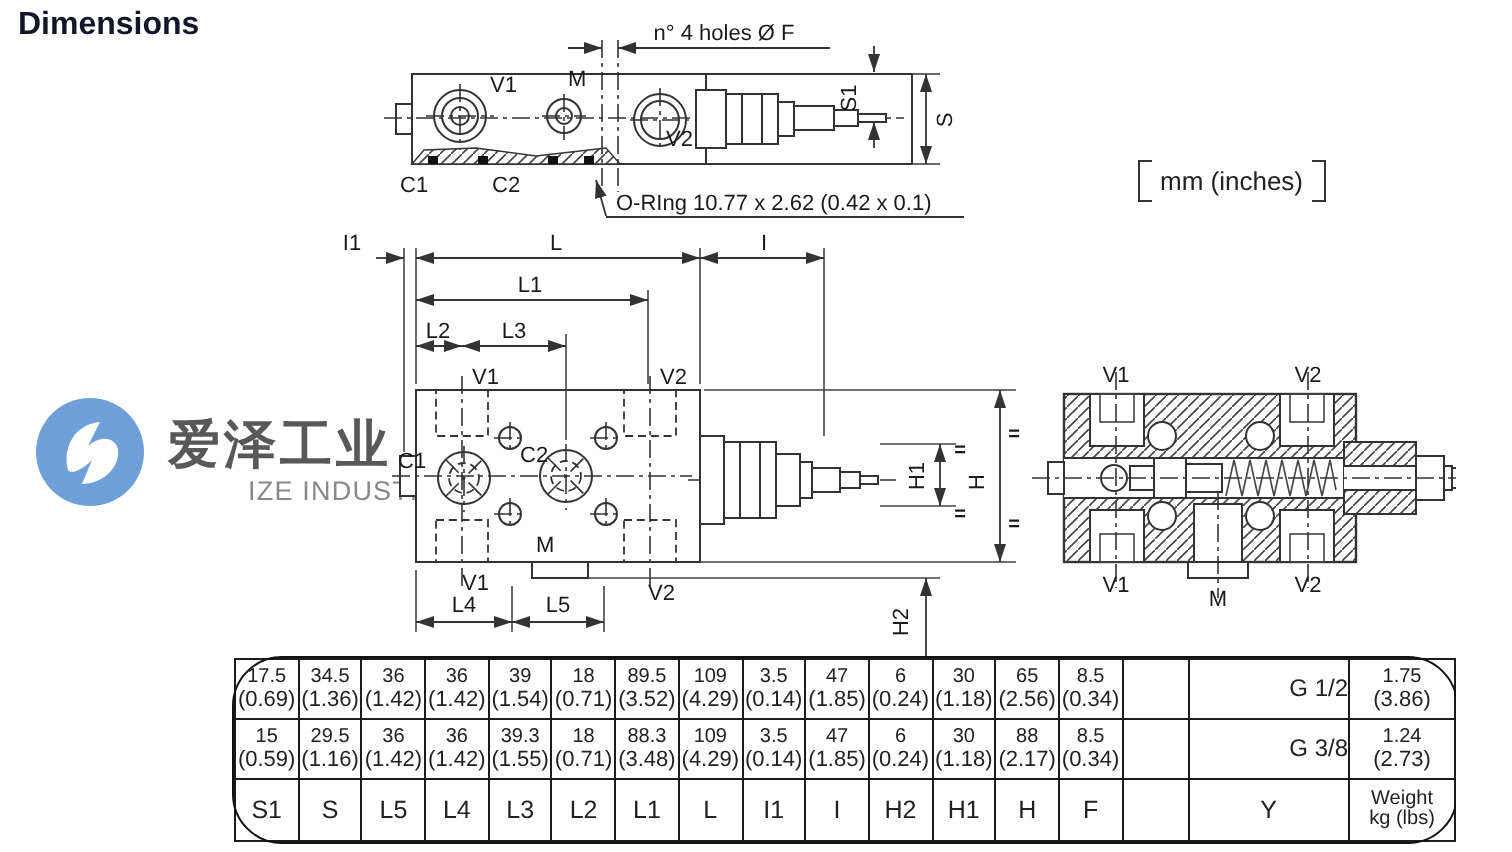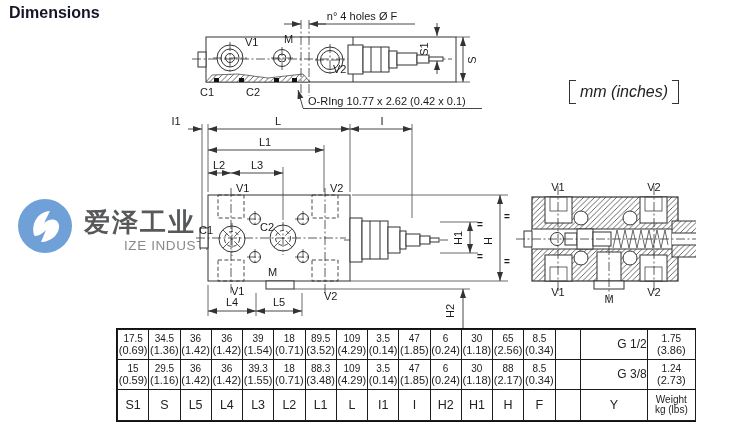--- a/index.html
+++ b/index.html
@@ -1,42 +1,42 @@
 <!DOCTYPE html>
 <html><head>
 <meta charset="utf-8">
 <style>
   html,body{margin:0;padding:0;background:#fff;}
   .canvas{position:relative;width:696px;height:426px;background:#fff;overflow:hidden;
-          font-family:"Liberation Sans",sans-serif;color:#1a1a1a;}
+          font-family:"Liberation Sans",sans-serif;color:#1a1a1a;padding-left:32px;}
   .page-title{position:absolute;left:9px;top:4px;font-size:16px;font-weight:bold;color:#15152a;}
   
   .logo{position:absolute;left:18px;top:199px;display:flex;align-items:flex-end;}
   .logo-mark{width:54px;height:54px;}
   .logo-text{margin-left:12px;padding-top:4px;}
   .logo-cn{font-size:26px;font-weight:bold;color:#57585a;letter-spacing:2px;line-height:1.0;}
   .logo-en{font-size:13.5px;color:#87898c;letter-spacing:0.6px;margin-top:3px;margin-left:40px;}
   
-  .units{position:absolute;left:569px;top:80px;font-size:16px;color:#222;padding:3px 11px;font-style:italic;}
+  .units{position:absolute;left:569px;top:80px;font-size:13px;color:#222;padding:3px 11px;}
   .units::before{content:"";position:absolute;left:0;top:0;bottom:0;width:6px;
                  border:1.3px solid #333;border-right:none;}
   .units::after{content:"";position:absolute;right:0;top:0;bottom:0;width:6px;
                 border:1.3px solid #333;border-left:none;}
   
   .drawing{position:absolute;left:0;top:0;}
   .drawing text{font-family:"Liberation Sans",sans-serif;font-size:11px;fill:#1a1a1a;}
   .drawing text.eq{font-size:10px;font-weight:bold;}
   .ln{stroke:#333;stroke-width:1;fill:none;}
   .wfill{fill:#fff;stroke:#333;stroke-width:1;}
   .thin{stroke:#444;stroke-width:0.8;fill:none;}
   .cl{stroke:#333;stroke-width:0.8;fill:none;stroke-dasharray:9 2.5 2 2.5;}
   .dash{stroke:#333;stroke-width:0.9;fill:none;stroke-dasharray:4 2.4;}
   .dim{stroke:#333;stroke-width:0.9;fill:none;}
   
-  .dim-table{position:absolute;left:117px;top:329px;border-collapse:collapse;table-layout:fixed;}
+  .dim-table{position:absolute;left:117px;top:329px;border-collapse:collapse;table-layout:fixed;border-radius:24px;}
   .dim-table td{border:1px solid #1c1c1c;text-align:center;vertical-align:middle;
                 padding:1px 0;height:27px;overflow:hidden;}
   .dim-table tr[data-name="table-header-row"] td{height:28px;}
   .dim-table .v1{font-size:10px;line-height:1.15;color:#222;}
   .dim-table .v2{font-size:11px;line-height:1.1;color:#222;}
   .dim-table .ycell .v1{font-size:12px;text-align:right;}
   .dim-table .hl{font-size:12.5px;color:#222;}
   .dim-table .hs{font-size:10px;color:#222;line-height:1.05;}
   .dim-table{outline:1.5px solid #111;}
 </style>

